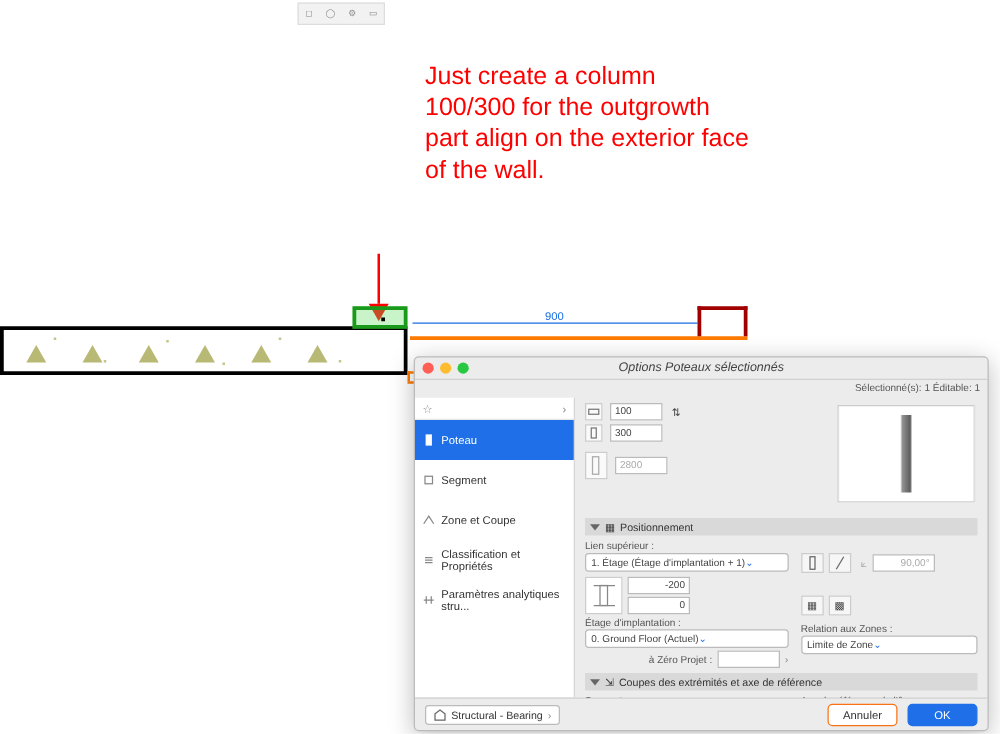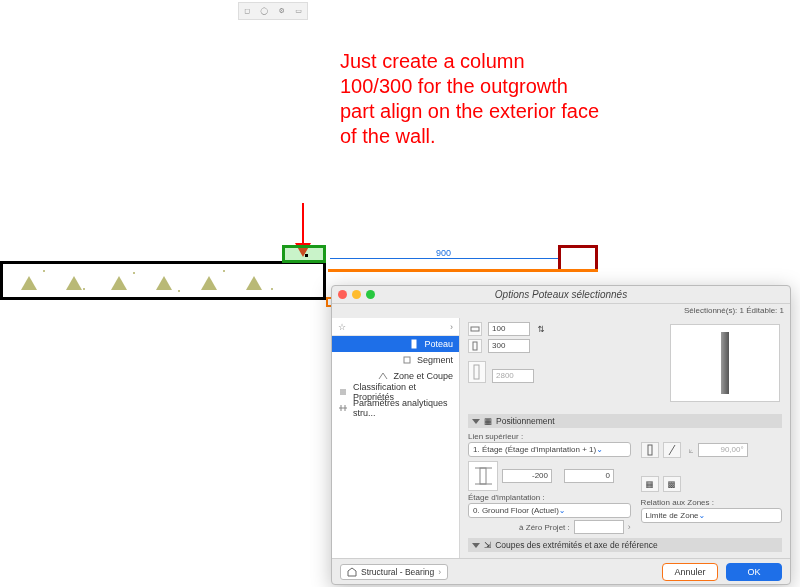--- a/index.html
+++ b/index.html
@@ -30,26 +30,26 @@
   .titlebar { height:18px; display:flex; align-items:center; position:relative; border-bottom:1px solid #d0d0d0;font-style:italic; }
   .traffic { display:flex; gap:5px; margin-left:6px; }
   .tl { width:9px; height:9px; border-radius:50%; }
   .tl.r{background:#ff5f57;} .tl.y{background:#febc2e;} .tl.g{background:#28c840;}
   .title { position:absolute; left:0; right:0; text-align:center; font-size:10px; color:#444; }
   .selinfo { position:absolute; right:6px; top:18px; font-size:8px; color:#555; height:14px; line-height:14px; }
   
   .body { display:flex; flex:1; overflow:hidden; margin-top:14px; }
   .sidebar { width:128px; background:#fff; border-right:1px solid #d6d6d6; font-size:9px; }
   .fav { height:18px; border-bottom:1px solid #e6e6e6; display:flex; align-items:center; padding:0 6px; gap:4px; color:#888; }
-  .sb-item { height:16px; display:flex; align-items:center; padding:0 6px; gap:5px; cursor:default;justify-content:flex-end; }
+  .sb-item { height:32px; display:flex; align-items:center; padding:0 6px; gap:5px; cursor:default; }
   .sb-item.sel { background:#1e6fe8; color:#fff; }
   .sb-ic { width:10px; height:10px; display:inline-block; }
   
   .main { flex:1; padding:4px 8px 4px 8px; overflow-y:auto; font-size:8.5px; color:#444; }
-  .dimrow { display:flex; align-items:flex-end; gap:6px; margin-bottom:3px; }
+  .dimrow { display:flex; align-items:center; gap:6px; margin-bottom:3px; }
   .dimbox { width:42px; height:14px; background:#fff; border:1px solid #bbb; padding:0 3px; font-size:8px; line-height:12px; }
   .dimico { width:14px; height:14px; border:1px solid #ccc; background:#fafafa; display:inline-flex; align-items:center; justify-content:center; }
   .preview { position:absolute; top:38px; right:10px; width:110px; height:78px; background:#fff; border:1px solid #ccc; display:flex; align-items:center; justify-content:center; }
   .preview .pillar { width:8px; height:62px; background:linear-gradient(90deg,#999,#555); }
   
   .section-hd { background:#d9d9d9; height:14px; display:flex; align-items:center; padding:0 4px; font-size:8.5px; color:#333; margin:2px 0; gap:4px; }
   .disclose { width:0;height:0;border-left:4px solid transparent;border-right:4px solid transparent;border-top:5px solid #666; }
   
   .lbl { font-size:8px; color:#555; margin:2px 0 1px; }
   .select { height:15px; background:#fff; border:1px solid #bbb; border-radius:3px; display:flex; align-items:center; padding:0 4px; justify-content:flex-start; font-size:8px; }
@@ -219,21 +219,21 @@
               <span class="chev">⌄</span>
             </div>
             <div class="row" style="margin-top:4px">
               <span class="iconbtn" style="width:30px;height:30px;background:#fff">
                   <svg width="22" height="24">
                     <rect x="8" y="4" width="6" height="16" fill="none" stroke="#888"></rect>
                     <line x1="3" y1="4" x2="20" y2="4" stroke="#888"></line>
                     <line x1="3" y1="20" x2="20" y2="20" stroke="#888"></line>
                   </svg>
                 </span>
-              <div style="display:flex;flex-direction:row;gap:12px">
+              <div style="display:flex;flex-direction:column;gap:2px">
                 <div class="numfield">-200</div>
                 <div class="numfield">0</div>
               </div>
             </div>
             <div class="lbl">Étage d'implantation :</div>
             <div class="select">
               <span>0. Ground Floor (Actuel)</span>
               <span class="chev">⌄</span>
             </div>
             <div class="row">

